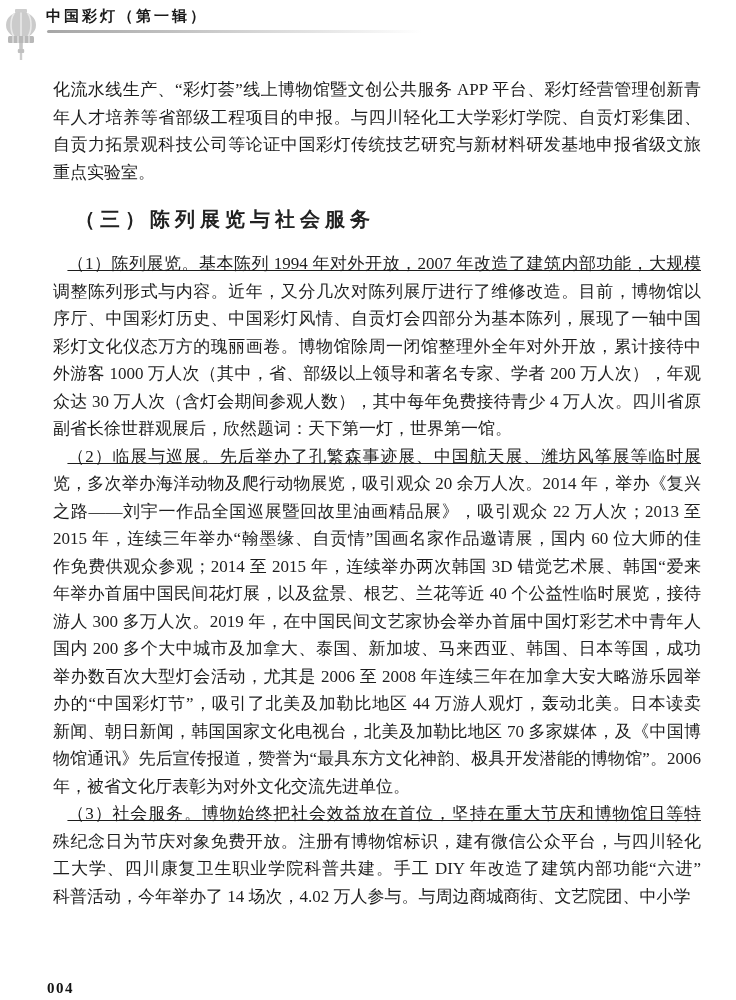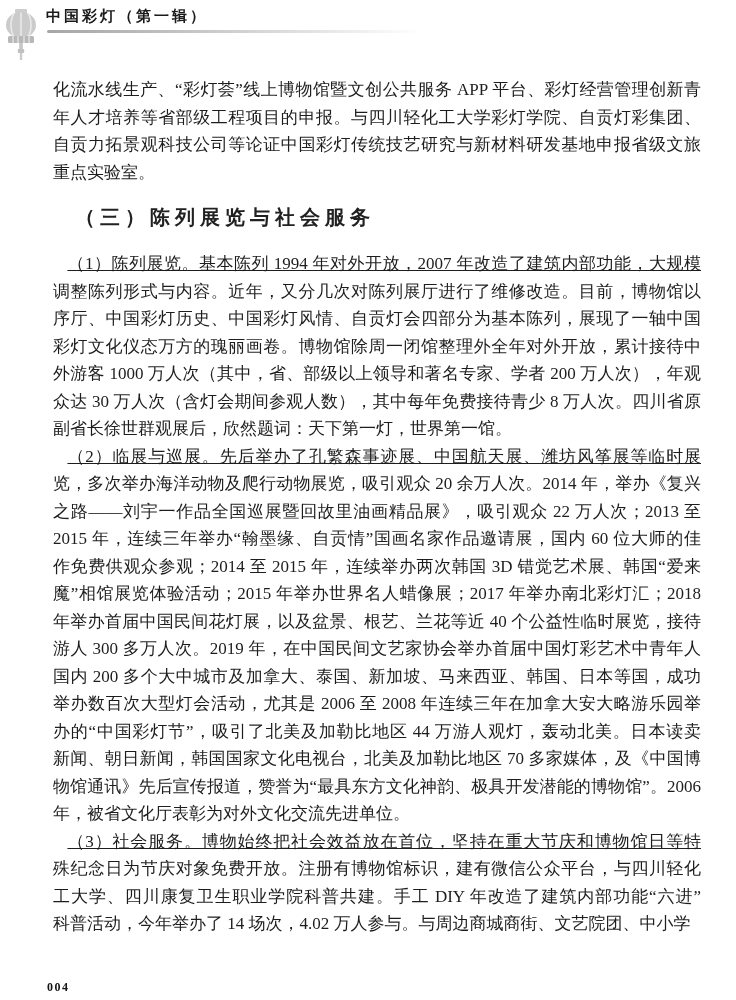--- a/index.html
+++ b/index.html
@@ -36,36 +36,36 @@
   }
   .line {
     text-align: justify;
     text-align-last: justify;
     white-space: normal;
   }
   .line.last { text-align-last: left; }
   .line.indent { text-indent: 0.85em; text-decoration: underline; }
 
   .section-heading {
-    font-family: Liberation Mono, monospace;
+    font-family: Liberation Serif, serif;
     font-weight: 600;
     font-size: 20px;
     line-height: 28px;
     letter-spacing: 5px;
     color: #212121;
     padding-left: 22px;
     margin: 19px 0 17px 0;
     text-align: left;
     text-align-last: left;
   }
 
   
   .page-number {
     position: absolute; left: 47px; top: 980px;
-    font-size: 12px; font-weight: bold; color: #141414;
+    font-size: 15px; font-weight: bold; color: #141414;
     letter-spacing: 1.5px;
     font-family: "Liberation Serif", "DejaVu Serif", serif;
   }
 </style>
 </head>
 <body>
 
 <div class="page">
 
   <div class="header">
@@ -94,28 +94,27 @@
       <div class="line">化流水线生产、“彩灯荟”线上博物馆暨文创公共服务 APP 平台、彩灯经营管理创新青</div>
       <div class="line">年人才培养等省部级工程项目的申报。与四川轻化工大学彩灯学院、自贡灯彩集团、</div>
       <div class="line">自贡力拓景观科技公司等论证中国彩灯传统技艺研究与新材料研发基地申报省级文旅</div>
       <div class="line last">重点实验室。</div>
       <div class="section-heading">（三）陈列展览与社会服务</div>
       <div class="line indent">（1）陈列展览。基本陈列 1994 年对外开放，2007 年改造了建筑内部功能，大规模</div>
       <div class="line">调整陈列形式与内容。近年，又分几次对陈列展厅进行了维修改造。目前，博物馆以</div>
       <div class="line">序厅、中国彩灯历史、中国彩灯风情、自贡灯会四部分为基本陈列，展现了一轴中国</div>
       <div class="line">彩灯文化仪态万方的瑰丽画卷。博物馆除周一闭馆整理外全年对外开放，累计接待中</div>
       <div class="line">外游客 1000 万人次（其中，省、部级以上领导和著名专家、学者 200 万人次），年观</div>
-      <div class="line">众达 30 万人次（含灯会期间参观人数），其中每年免费接待青少 8 万人次。四川省原</div>
+      <div class="line">众达 30 万人次（含灯会期间参观人数），其中每年免费接待青少 4 万人次。四川省原</div>
       <div class="line last">副省长徐世群观展后，欣然题词：天下第一灯，世界第一馆。</div>
       <div class="line indent">（2）临展与巡展。先后举办了孔繁森事迹展、中国航天展、潍坊风筝展等临时展</div>
       <div class="line">览，多次举办海洋动物及爬行动物展览，吸引观众 20 余万人次。2014 年，举办《复兴</div>
       <div class="line">之路——刘宇一作品全国巡展暨回故里油画精品展》，吸引观众 22 万人次；2013 至</div>
       <div class="line">2015 年，连续三年举办“翰墨缘、自贡情”国画名家作品邀请展，国内 60 位大师的佳</div>
       <div class="line">作免费供观众参观；2014 至 2015 年，连续举办两次韩国 3D 错觉艺术展、韩国“爱来</div>
-      <div class="line">魔”相馆展览体验活动；2015 年举办世界名人蜡像展；2017 年举办南北彩灯汇；2018</div>
       <div class="line">年举办首届中国民间花灯展，以及盆景、根艺、兰花等近 40 个公益性临时展览，接待</div>
       <div class="line">游人 300 多万人次。2019 年，在中国民间文艺家协会举办首届中国灯彩艺术中青年人</div>
       <div class="line">国内 200 多个大中城市及加拿大、泰国、新加坡、马来西亚、韩国、日本等国，成功</div>
       <div class="line">举办数百次大型灯会活动，尤其是 2006 至 2008 年连续三年在加拿大安大略游乐园举</div>
       <div class="line">办的“中国彩灯节”，吸引了北美及加勒比地区 44 万游人观灯，轰动北美。日本读卖</div>
       <div class="line">新闻、朝日新闻，韩国国家文化电视台，北美及加勒比地区 70 多家媒体，及《中国博</div>
       <div class="line">物馆通讯》先后宣传报道，赞誉为“最具东方文化神韵、极具开发潜能的博物馆”。2006</div>
       <div class="line last">年，被省文化厅表彰为对外文化交流先进单位。</div>
       <div class="line indent">（3）社会服务。博物始终把社会效益放在首位，坚持在重大节庆和博物馆日等特</div>
       <div class="line">殊纪念日为节庆对象免费开放。注册有博物馆标识，建有微信公众平台，与四川轻化</div>

